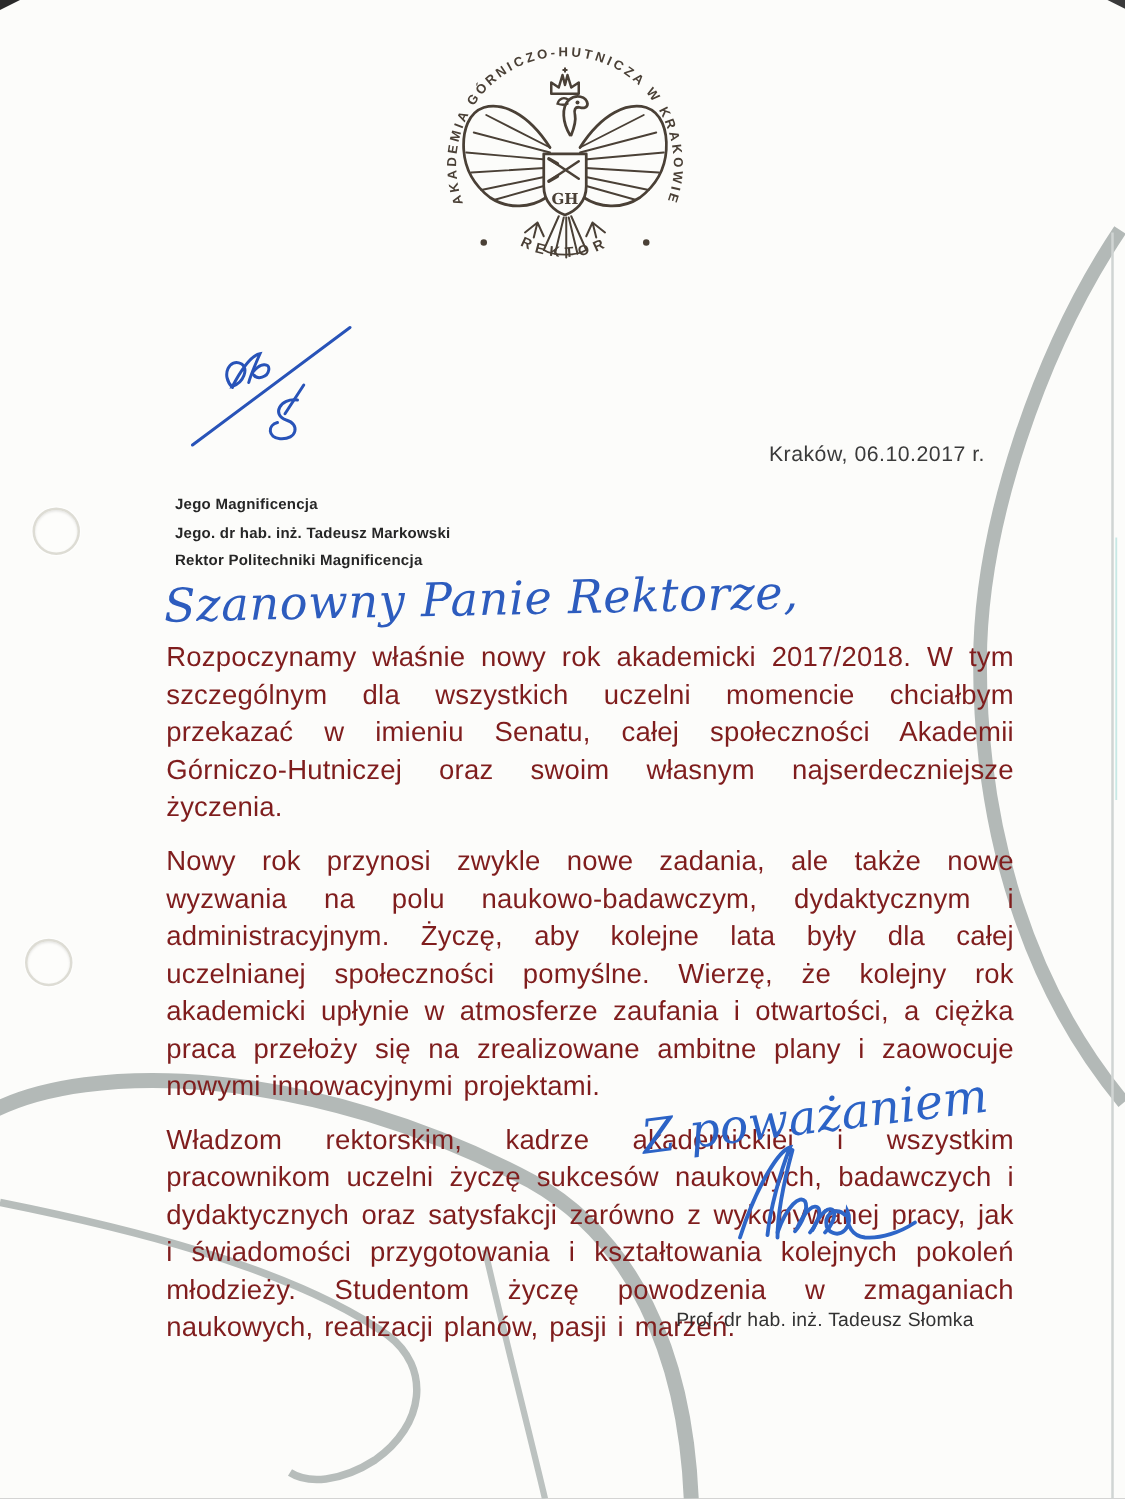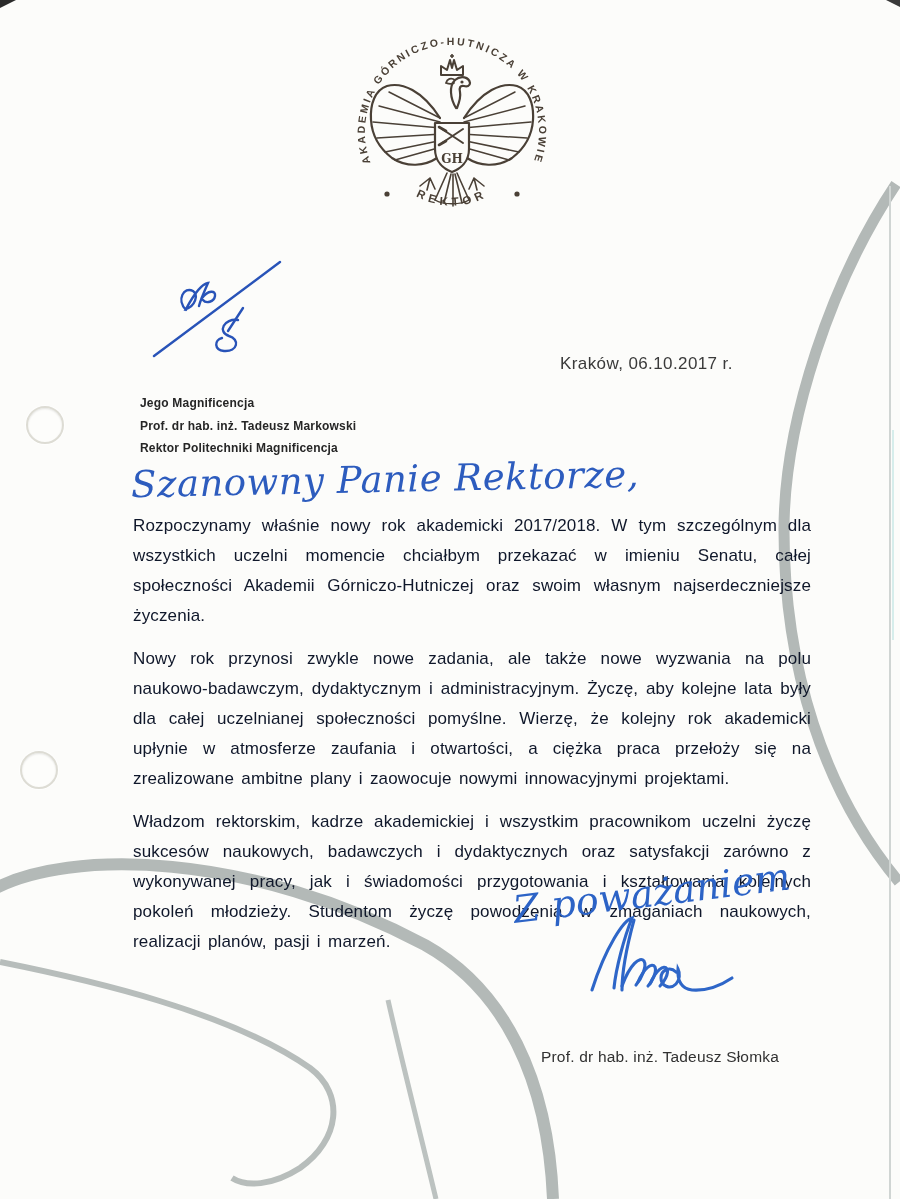--- a/index.html
+++ b/index.html
@@ -19,37 +19,37 @@
     z-index:1;
   }
   .hole1{left:26px;top:406px;}
   .hole2{left:20px;top:751px;}
 
   .seal{position:absolute;left:336px;top:30px;z-index:2;}
 
   .paraph{position:absolute;left:146px;top:248px;z-index:2;}
 
   .date-line{
-    position:absolute;left:560px;top:354px;width:228px;
+    position:absolute;left:560px;top:354px;width:228px;text-align:right;
     font-size:17px;color:#3a3a3a;letter-spacing:.4px;
   }
   .addressee{
     position:absolute;left:140px;top:392px;
     font-size:12px;font-weight:700;line-height:22.5px;color:#262626;
     letter-spacing:.2px;
   }
   .salutation{
     position:absolute;left:131px;top:458px;
     font-family:"DejaVu Serif",serif;font-style:italic;font-weight:500;
     font-size:37px;color:#2d5cbe;transform:rotate(-1.2deg);
     letter-spacing:.5px;white-space:nowrap;
   }
   .body-text{
     position:absolute;left:133px;top:511px;width:678px;
-    font-size:17px;line-height:30px;color:#0f172a;
+    font-size:22px;line-height:30px;color:#7f1d1d;
     letter-spacing:.15px;word-spacing:2.4px;
     text-align:justify;text-align-last:left;
   }
   .body-text p{margin:0 0 13px 0;}
   .valediction{
     position:absolute;left:516px;top:888px;
     font-family:"DejaVu Serif",serif;font-style:italic;font-weight:500;
     font-size:38px;color:#2c63c6;transform:rotate(-7deg);
     transform-origin:left bottom;white-space:nowrap;
   }
@@ -143,21 +143,21 @@
       <path d="M56,50 C62,42 70,42 69,48 C68,54 60,56 57,52"></path>
       <path d="M92,72 C78,70 71,84 83,88 C94,91 92,104 78,103 C68,102 68,92 76,90"></path>
       <path d="M97,60 L82,83"></path>
     </g>
   </svg>
 
   <div class="content date-line">Kraków, 06.10.2017 r.</div>
 
   <div class="content addressee">
     <div>Jego Magnificencja</div>
-    <div>Prof. dr hab. inż. Tadeusz Markowski</div>
+    <div>Jego. dr hab. inż. Tadeusz Markowski</div>
     <div>Rektor Politechniki Magnificencja</div>
   </div>
 
   <div class="content salutation">Szanowny Panie Rektorze,</div>
 
   <div class="content body-text">
     <p>Rozpoczynamy właśnie nowy rok akademicki 2017/2018. W tym szczególnym dla wszystkich uczelni momencie chciałbym przekazać w imieniu Senatu, całej społeczności Akademii Górniczo-Hutniczej oraz swoim własnym najserdeczniejsze życzenia.</p>
     <p>Nowy rok przynosi zwykle nowe zadania, ale także nowe wyzwania na polu naukowo-badawczym, dydaktycznym i administracyjnym. Życzę, aby kolejne lata były dla całej uczelnianej społeczności pomyślne. Wierzę, że kolejny rok akademicki upłynie w atmosferze zaufania i otwartości, a ciężka praca przełoży się na zrealizowane ambitne plany i zaowocuje nowymi innowacyjnymi projektami.</p>
     <p>Władzom rektorskim, kadrze akademickiej i wszystkim pracownikom uczelni życzę sukcesów naukowych, badawczych i dydaktycznych oraz satysfakcji zarówno z wykonywanej pracy, jak i świadomości przygotowania i kształtowania kolejnych pokoleń młodzieży. Studentom życzę powodzenia w zmaganiach naukowych, realizacji planów, pasji i marzeń.</p>
   </div>

